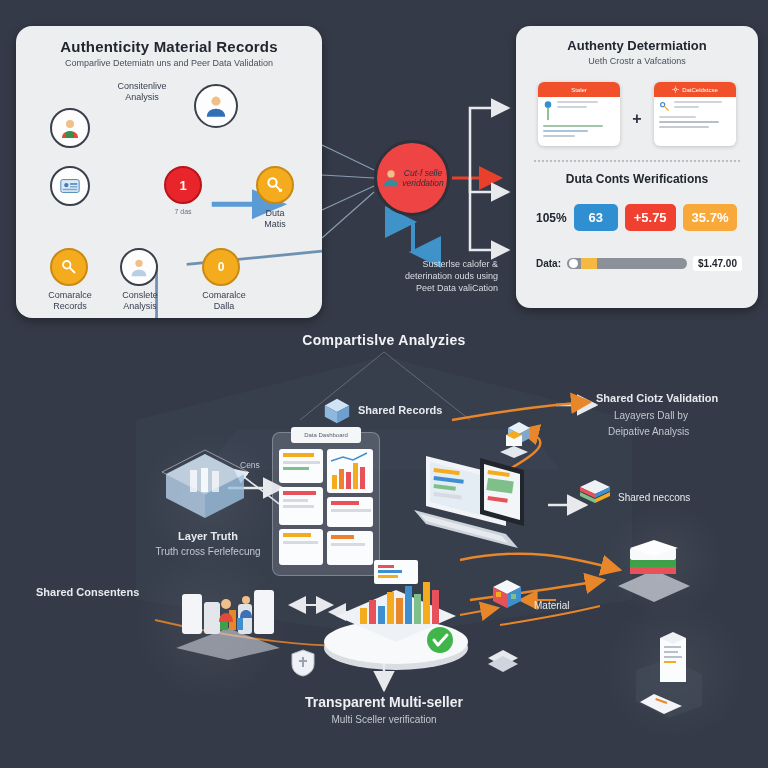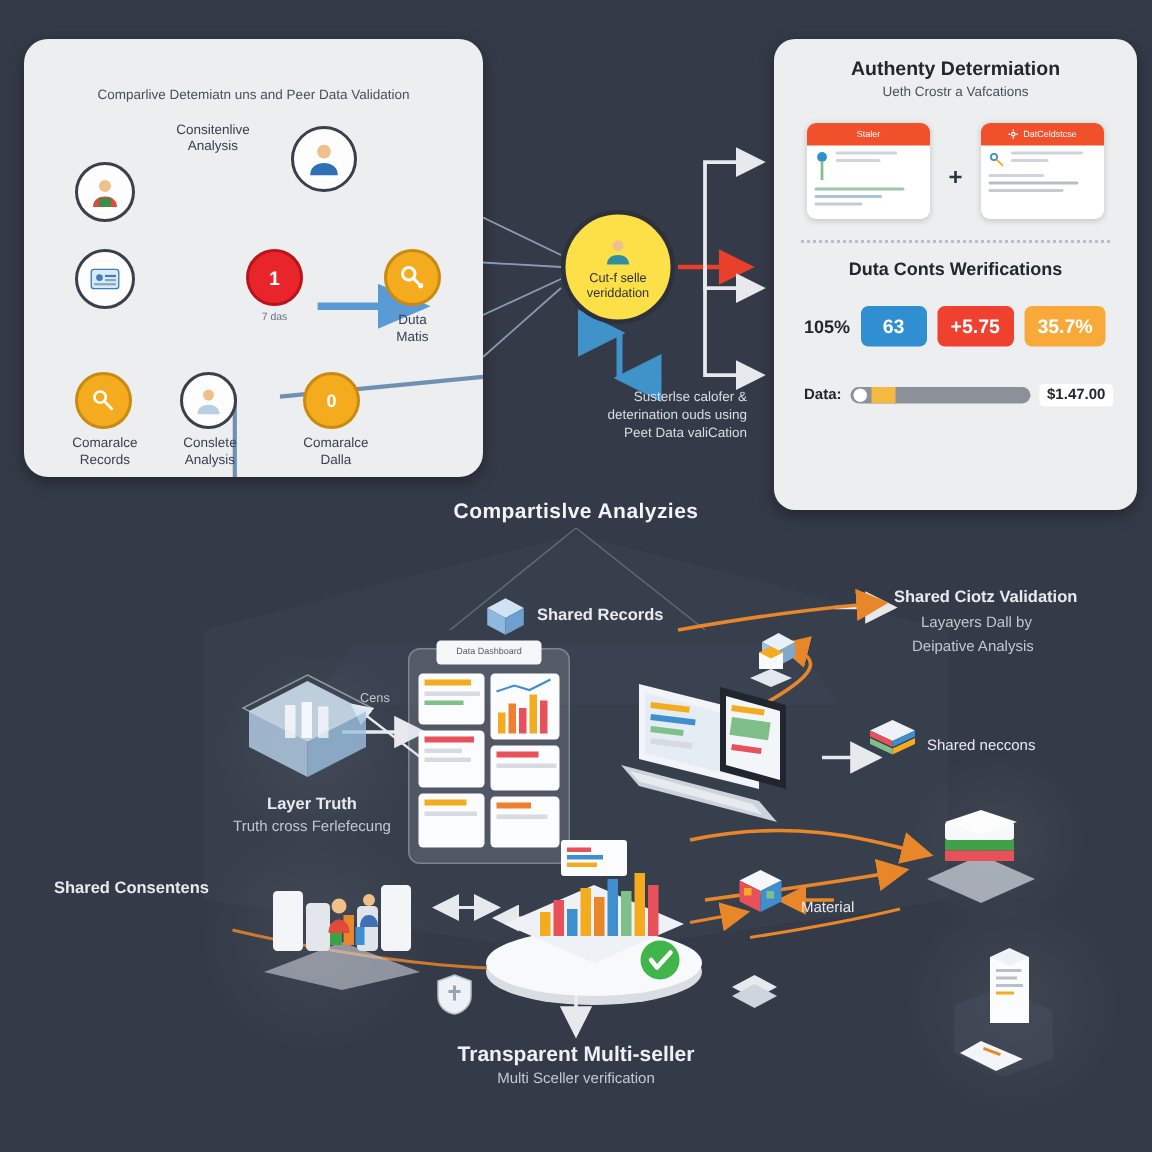--- a/index.html
+++ b/index.html
@@ -33,21 +33,21 @@
     position:absolute;left:0;right:0;top:12px;text-align:center;
     font-size:15px;font-weight:bold;color:#22262f;letter-spacing:.2px;
   }
   #panel-left .p-sub{
     position:absolute;left:0;right:0;top:32px;text-align:center;
     font-size:9px;color:#4a4f5c;
   }
 
   
   #panel-right{
-    left:516px;top:26px;width:242px;height:314px;
+    left:516px;top:26px;width:242px;height:282px;
     background:#eceef0;border-radius:14px;
     box-shadow:0 3px 10px rgba(0,0,0,.35);
     overflow:hidden;
   }
   #panel-right .p-title{
     position:absolute;left:0;right:0;top:12px;text-align:center;
     font-size:13px;font-weight:bold;color:#22262f;
   }
   #panel-right .p-sub{
     position:absolute;left:0;right:0;top:30px;text-align:center;
@@ -100,20 +100,21 @@
   .glow{position:absolute;border-radius:50%;background:radial-gradient(circle,rgba(255,255,255,.06) 0%,rgba(255,255,255,0) 70%);}
 
   svg.lines{position:absolute;left:0;top:0;width:768px;height:768px;pointer-events:none;}
 </style>
 </head>
 <body>
 
 <div class="stage">
 
   <div id="panel-left" class="abs">
+    <div class="p-title">Authenticity Material Records</div>
     <div class="p-sub">Comparlive Detemiatn uns and Peer Data Validation</div>
 
     <svg class="lines" viewBox="0 0 306 292" width="306" height="292">
       <g stroke="#5b7fa6" stroke-width="1.1" fill="none" opacity=".85">
         <line x1="56" y1="88" x2="56" y2="142"></line>
         <line x1="56" y1="152" x2="56" y2="222"></line>
         <line x1="68" y1="88" x2="150" y2="80"></line>
         <line x1="198" y1="80" x2="170" y2="158"></line>
         <line x1="198" y1="86" x2="215" y2="150"></line>
         <line x1="160" y1="178" x2="78" y2="228"></line>
@@ -248,21 +249,21 @@
 
     <line x1="452" y1="178" x2="500" y2="178" stroke="#e8402a" stroke-width="3" marker-end="url(#hr)"></line>
 
     <path d="M470 178 L470 108 L508 108" stroke="#e7e9ec" stroke-width="2.5" fill="none" marker-end="url(#hw)"></path>
     <path d="M470 178 L470 192 L508 192" stroke="#e7e9ec" stroke-width="2.5" fill="none" marker-end="url(#hw)"></path>
     <path d="M470 178 L470 250 L508 250" stroke="#e7e9ec" stroke-width="2.5" fill="none" marker-end="url(#hw)"></path>
 
     <line x1="413" y1="222" x2="413" y2="252" stroke="#3f93c8" stroke-width="4" marker-start="url(#hwu)" marker-end="url(#hwd)"></line>
   </svg>
 
-  <div class="node-circle" style="left:374px;top:140px;width:76px;height:76px;background:#fde047;border:3px solid #2c313c;flex-direction:column;">
+  <div class="node-circle" style="left:374px;top:140px;width:76px;height:76px;background:#ef4444;border:3px solid #2c313c;flex-direction:row;font-style:italic;">
     <svg width="22" height="22" viewBox="0 0 24 24" style="margin-bottom:1px;">
       <circle cx="12" cy="7.5" r="4" fill="#f0c08a"></circle>
         <path d="M4 21c0-4.5 3.6-6.8 8-6.8s8 2.3 8 6.8z" fill="#2f8f9e"></path>
     </svg>
     <div style="font-size:8.5px;line-height:10px;color:#2c313c;text-align:center;white-space:pre-line;">Cut-f selle
 veriddation</div>
   </div>
 
   <div class="abs" style="left:330px;top:258px;width:168px;text-align:right;color:#d9dde4;font-size:9px;line-height:12px;white-space:pre-line;">Susterlse calofer &amp;
 deterination ouds using

